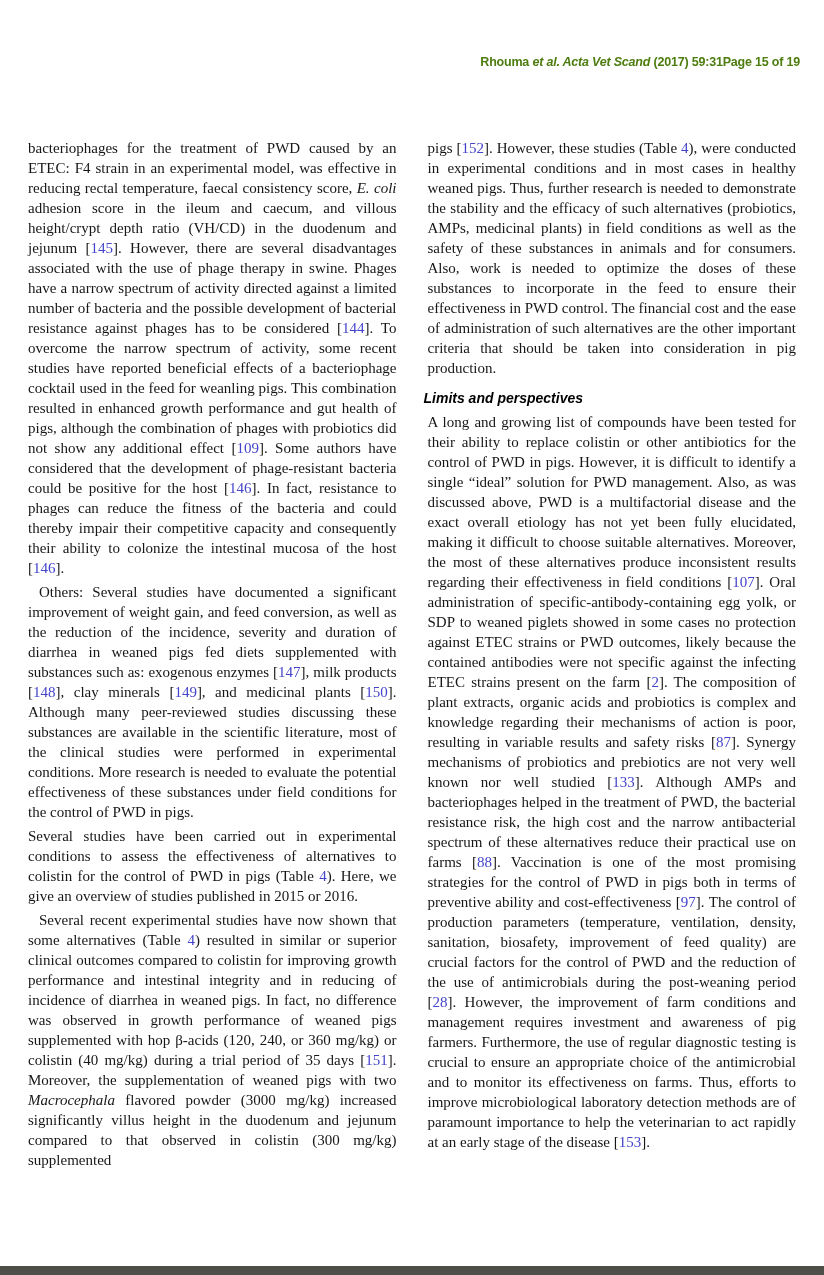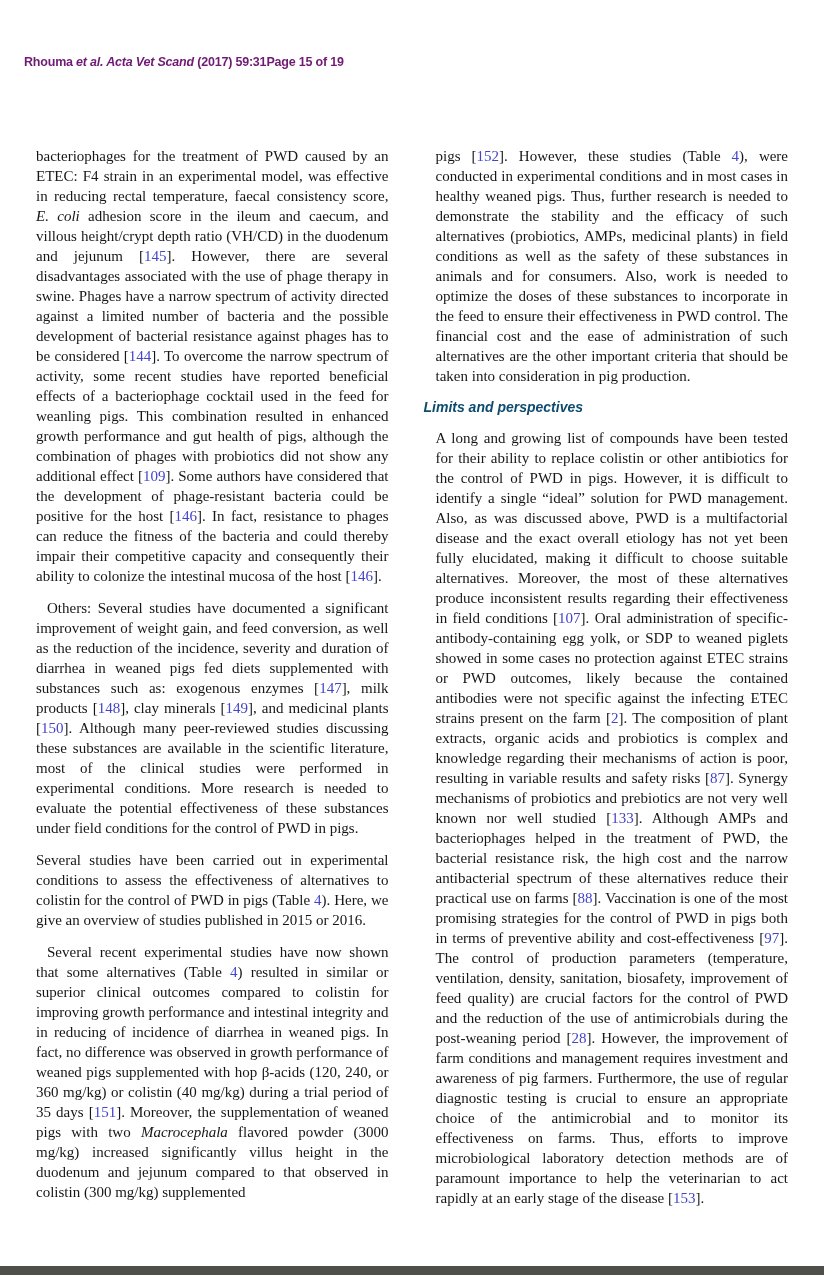--- a/index.html
+++ b/index.html
@@ -17,58 +17,58 @@
     background: var(--bg);
     overflow: hidden;
     color: var(--ink);
   }
   .running-header {
     position: absolute;
     top: 55px;
     left: 24px;
     right: 24px;
     display: flex;
-    justify-content: flex-start;
+    justify-content: flex-end;
     align-items: baseline;
     font-family: "Liberation Sans", sans-serif;
     font-size: 12.5px;
     font-weight: 600;
     letter-spacing: -0.2px;
-    color: #701a75;
+    color: #4d7c0f;
   }
   .running-header .it { font-style: italic; }
   .article-body {
     position: absolute;
     top: 134px;
     left: 24px;
     right: 24px;
     display: flex;
     gap: 23px;
   }
   .col {
     width: 377px;
     font-family: "Liberation Serif", serif;
     font-size: 15px;
     line-height: 20px;
     text-align: justify;
     hyphens: auto;
     -webkit-hyphens: auto;
     color: var(--ink);
   }
-  .para { margin: 12px; font-family: Liberation Serif, serif; }
+  .para { margin: 4px; font-family: Liberation Serif, serif; }
   .para.indent { text-indent: 11px; }
   .sec-heading {
     font-family: "Liberation Sans", sans-serif;
     font-style: italic;
     font-weight: 700;
     font-size: 14px;
     line-height: 18px;
     margin: 11px 0 5px 0;
     text-align: left;
-    color: #0c4a6e;
+    color: #000000;
   }
   .it { font-style: italic; }
   .cite {
     color: var(--cite);
     text-decoration: none;
     cursor: pointer;
   }
   .bottom-bar {
     position: absolute;
     left: 0;

